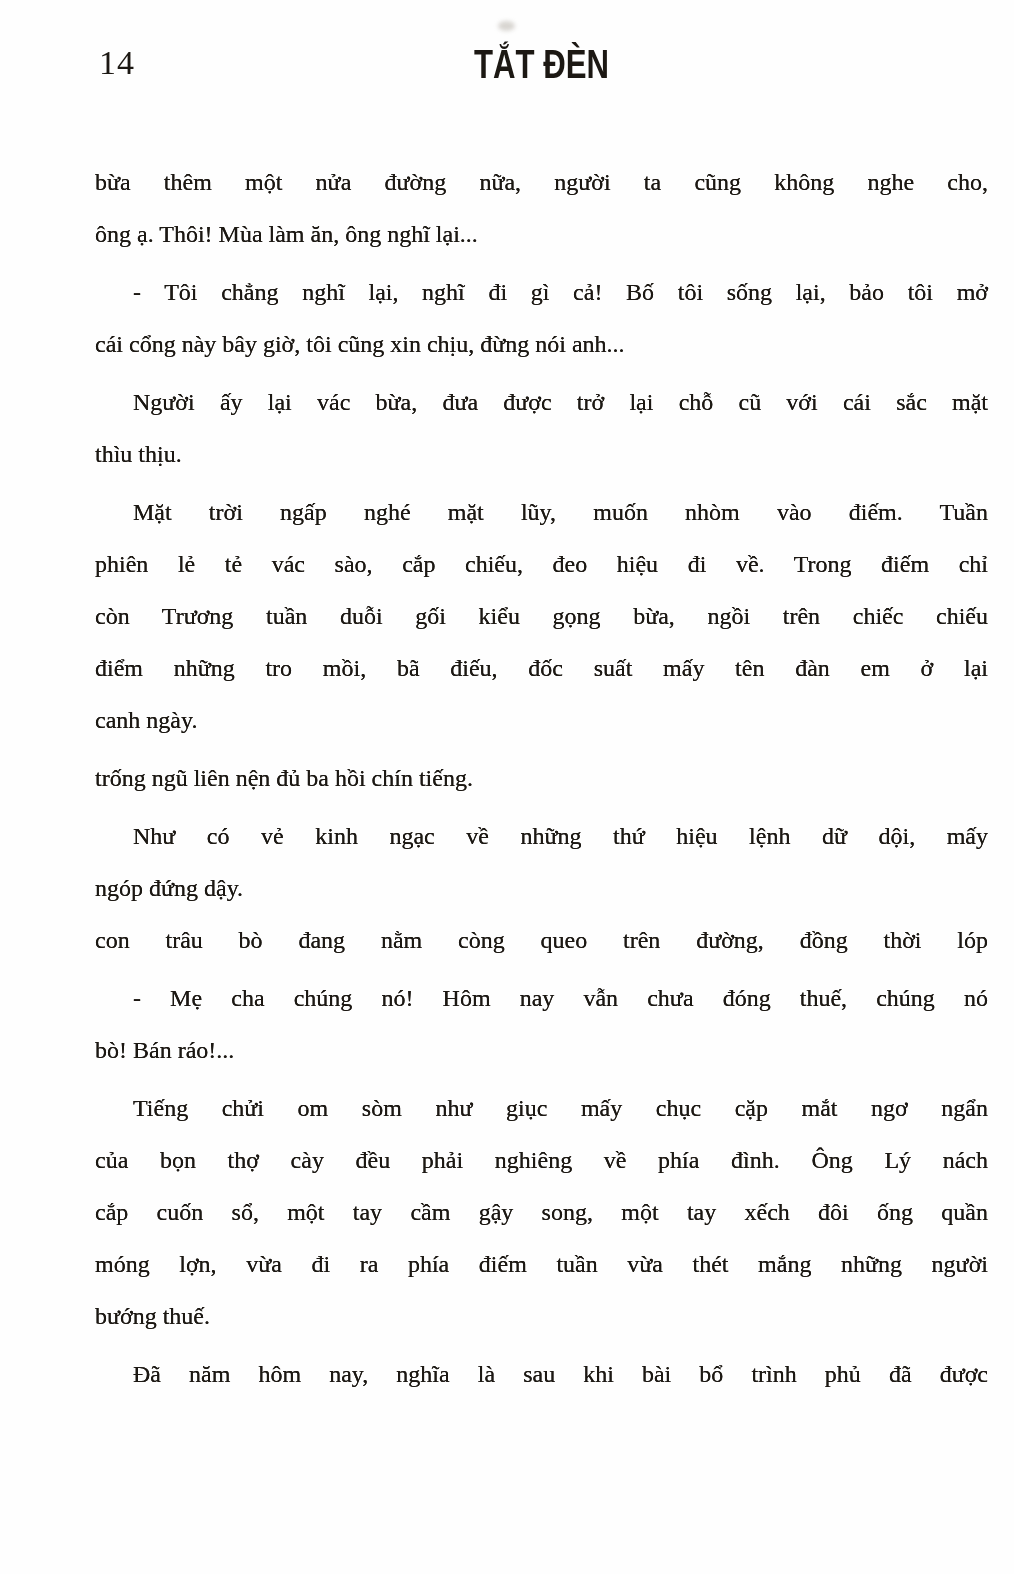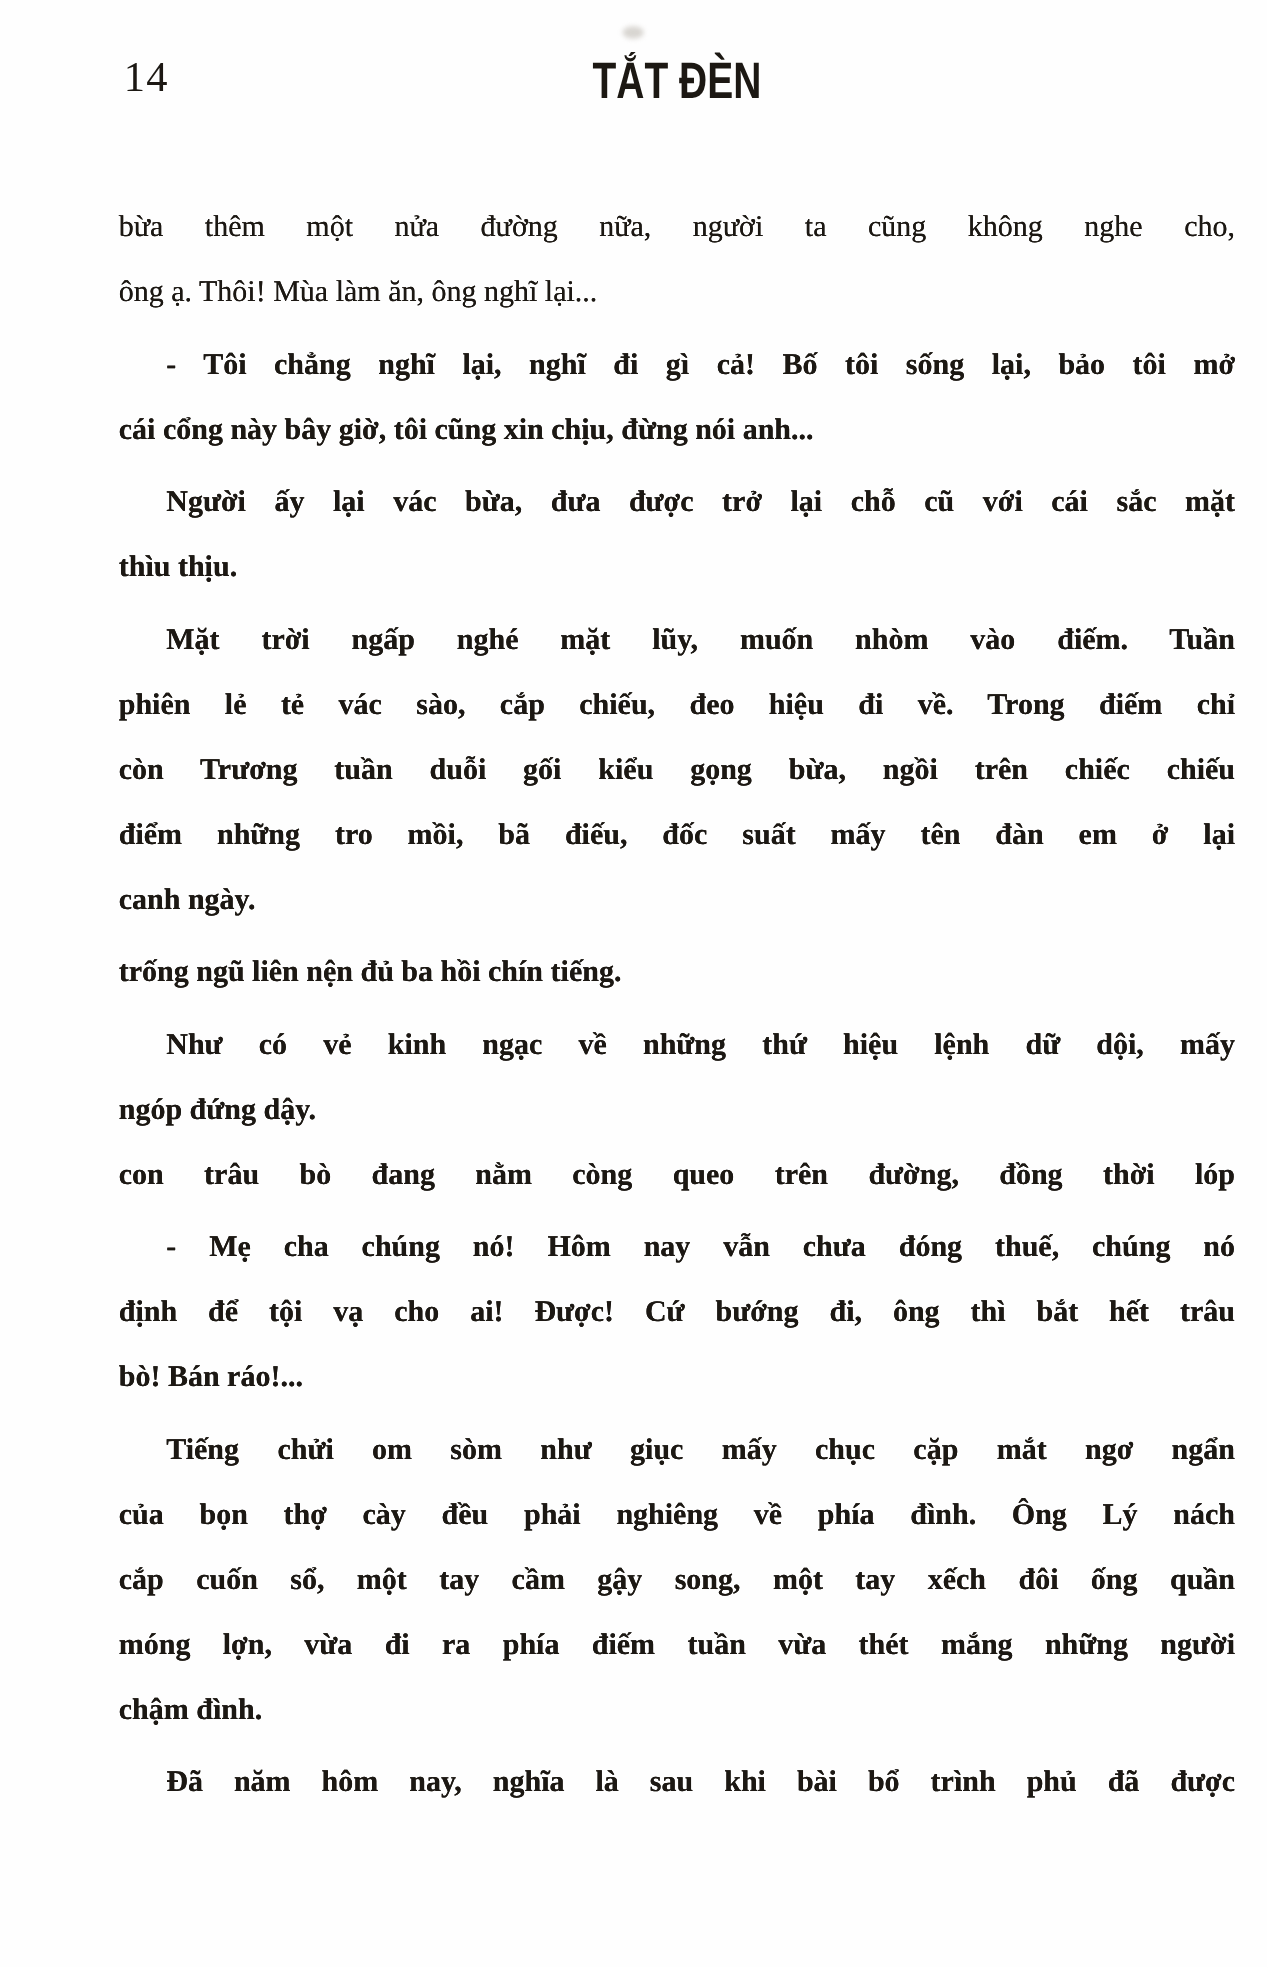--- a/index.html
+++ b/index.html
@@ -47,21 +47,21 @@
     width:17px;height:10px;
     background:#b9b4ac;
     border-radius:50%;
     filter:blur(2px);
     opacity:.55;
   }
   .body-text{
     position:absolute;
     top:156px;left:95px;right:26px;
   }
-  .para + .para{margin-top:6px;font-weight:bold;}
+  .para + .para{margin-top:6px;}
   .line{
     font-size:24px;
     line-height:52px;
     text-align:justify;
     text-align-last:left;
     white-space:normal;
     text-shadow:0 0 0.5px currentColor;
   }
   .line.fill{text-align-last:justify;}
   .line.indent{text-indent:38px;}
@@ -98,27 +98,26 @@
       <div class="para">
         <div class="line">trống ngũ liên nện đủ ba hồi chín tiếng.</div>
       </div>
       <div class="para">
         <div class="line fill indent">Như có vẻ kinh ngạc về những thứ hiệu lệnh dữ dội, mấy</div>
         <div class="line">ngóp đứng dậy.</div>
         <div class="line fill">con trâu bò đang nằm còng queo trên đường, đồng thời lóp</div>
       </div>
       <div class="para">
         <div class="line fill indent">- Mẹ cha chúng nó! Hôm nay vẫn chưa đóng thuế, chúng nó</div>
-        <div class="line fill">định để tội vạ cho ai! Được! Cứ bướng đi, ông thì bắt hết trâu</div>
         <div class="line">bò! Bán ráo!...</div>
       </div>
       <div class="para">
         <div class="line fill indent">Tiếng chửi om sòm như giục mấy chục cặp mắt ngơ ngẩn</div>
         <div class="line fill">của bọn thợ cày đều phải nghiêng về phía đình. Ông Lý nách</div>
         <div class="line fill">cắp cuốn sổ, một tay cầm gậy song, một tay xếch đôi ống quần</div>
         <div class="line fill">móng lợn, vừa đi ra phía điếm tuần vừa thét mắng những người</div>
-        <div class="line">chậm đình.</div>
+        <div class="line">bướng thuế.</div>
       </div>
       <div class="para">
         <div class="line fill indent">Đã năm hôm nay, nghĩa là sau khi bài bổ trình phủ đã được</div>
       </div>
     </main>
 </div>
 
 </body></html>

